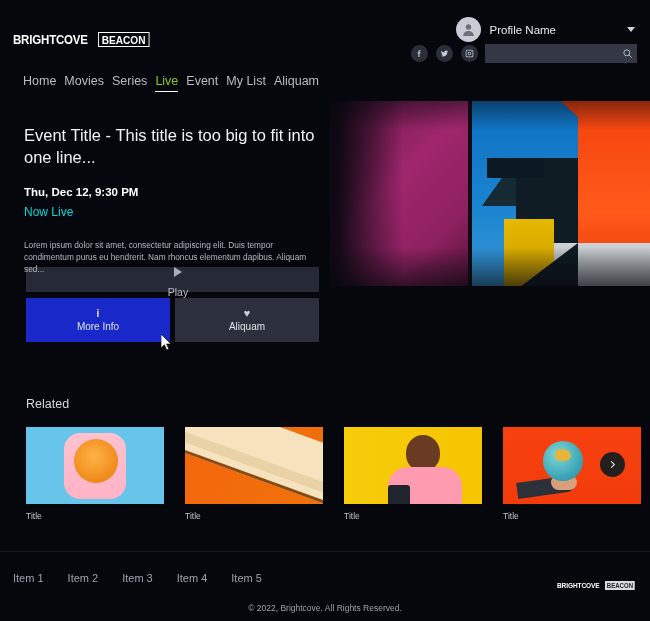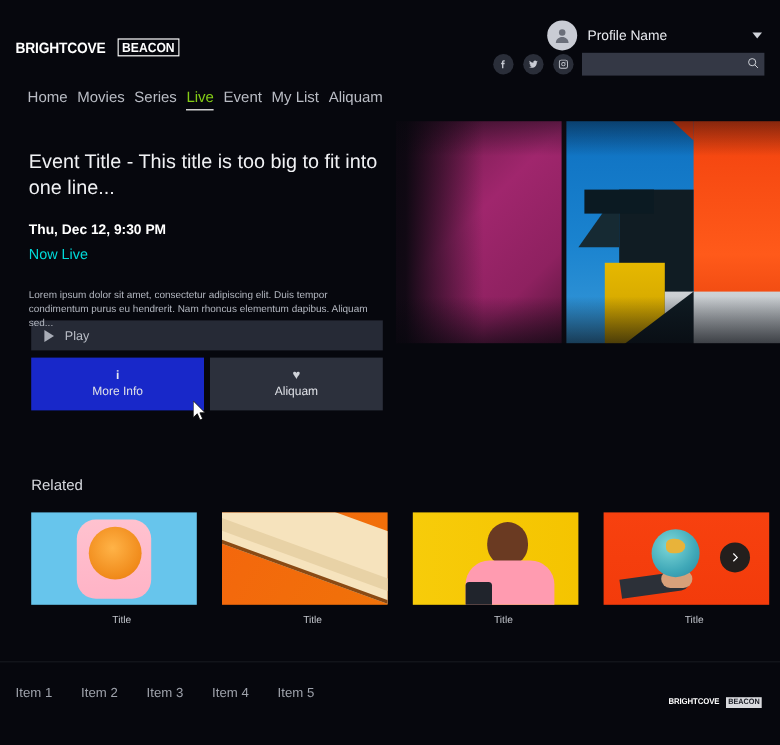--- a/index.html
+++ b/index.html
@@ -99,21 +99,21 @@
   
   .hero-text{ position:absolute; left:24px; top:124px; width:300px; z-index:5; }
   .ev-title{ font-size:16.5px; line-height:22px; color:#f0f1f4; font-weight:400; }
   .ev-date{ margin-top:18px; font-size:11.5px; font-weight:bold; color:#ffffff; }
   .ev-live{ margin-top:7px; font-size:12px; font-weight:normal; color:#00d9d9; }
   .ev-desc{ margin-top:20px; font-size:8.3px; line-height:12px; color:#b3b7c0; width:296px; }
 
   
   .btn-play{
     position:absolute; left:26px; top:267px; width:293px; height:25px;
-    background:#262a36; display:flex; align-items:center; padding-left:11px; gap:9px; cursor:pointer;
+    background:#262a36; display:flex; align-items:center; padding-left:11px; gap:9px; cursor:pointer;flex-direction:column;
   }
   .tri{ width:0;height:0;border-left:8px solid #a9adb7;border-top:5px solid transparent;border-bottom:5px solid transparent; }
   .btn-play-label{ font-size:10.5px; color:#b9bdc6; }
 
   .btn-row{ position:absolute; left:26px; top:298px; display:flex; gap:5px; }
   .btn2{
     width:144px; height:44px; display:flex; flex-direction:column;
     align-items:center; justify-content:center; gap:2px; cursor:pointer;
   }
   .btn-info{ background:#1828c9; }
@@ -121,21 +121,21 @@
   .btn2-icon{ font-size:10px; color:#e9eaee; font-weight:bold; line-height:10px; }
   .btn2-label{ font-size:10px; color:#dfe1e7; }
   .heart{ color:#cfd2d9; font-size:11px; line-height:11px; }
 
   .cursor{ position:absolute; left:161px; top:334px; z-index:20; }
   .cursor svg{ width:12px; height:17px; }
 
   
   .related-title{ position:absolute; left:26px; top:397px; font-size:12.5px; color:#d7d9df; }
   .rail{ position:absolute; left:26px; top:427px; display:flex; gap:8px; }
-  .card{ width:151px;text-align:center; }
+  .card{ width:151px; }
   .card-thumb{ width:138px; height:77px; overflow:hidden; position:relative; }
   .card-label{ margin-top:7px; font-size:8.5px; color:#c2c5cc; }
 
   .t1{ background:#67c5ec; }
   .t1:before{ content:""; position:absolute; left:38px; top:6px; width:62px; height:66px;
      background:linear-gradient(to bottom,#ffc2cf,#ffb3c6); border-radius:16px; }
   .t1:after{ content:""; position:absolute; left:48px; top:12px; width:44px; height:44px;
      border-radius:50%; background:radial-gradient(circle at 45% 40%,#ffb347,#f08a1a 70%,#d9761a); }
 
   .t2{ background:linear-gradient(120deg,#f4660d,#f07209); }
@@ -330,14 +330,15 @@
     <span class="flink">Item 1</span>
     <span class="flink">Item 2</span>
     <span class="flink">Item 3</span>
     <span class="flink">Item 4</span>
     <span class="flink">Item 5</span>
   </div>
   <div class="footer-logo">
     <span class="fl-word">BRIGHTCOVE</span>
     <span class="fl-box">BEACON</span>
   </div>
+  <div class="copyright">© 2022, Brightcove. All Rights Reserved.</div>
 
 </div>
 
 </body></html>

